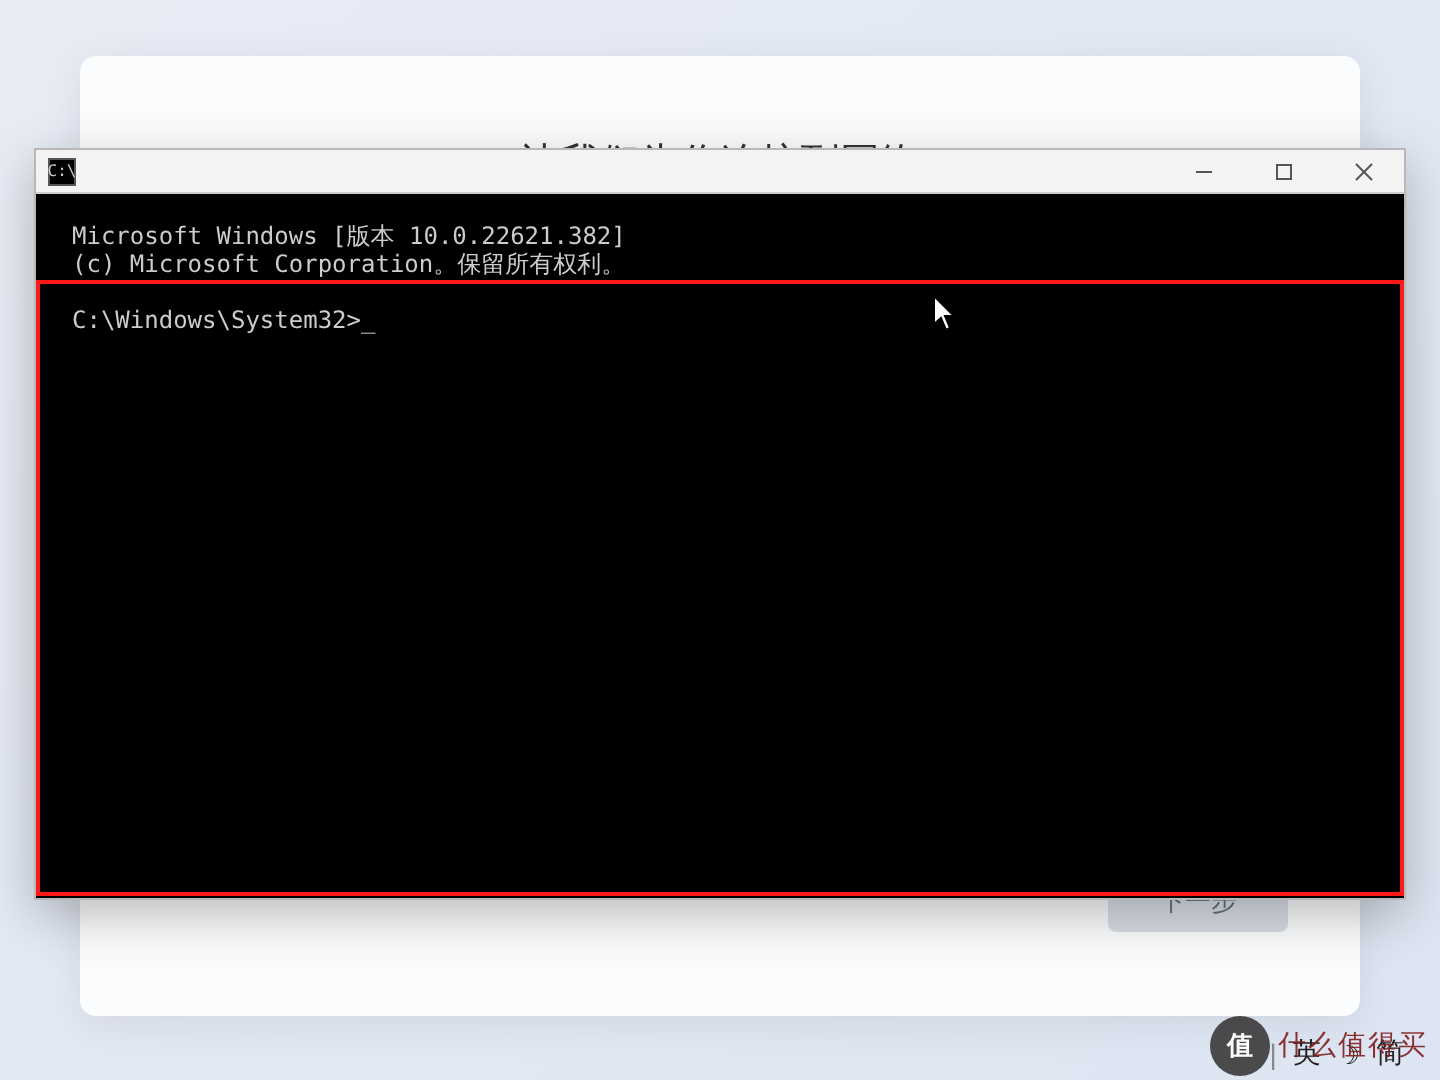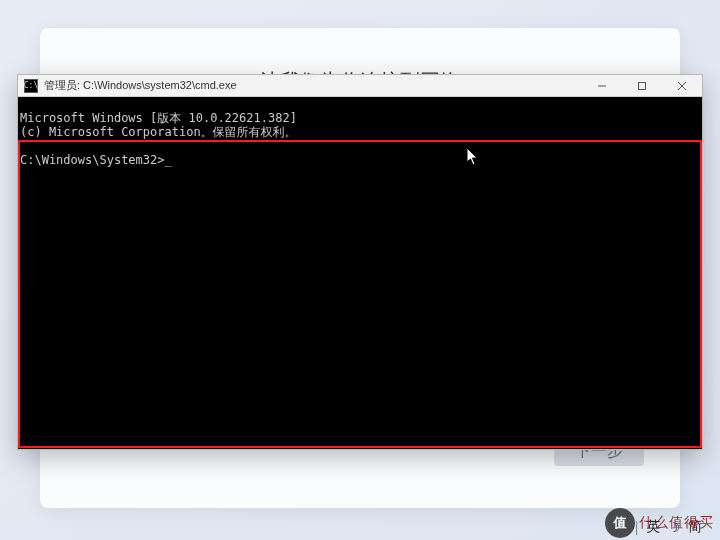--- a/index.html
+++ b/index.html
@@ -18,21 +18,21 @@
   }
   .oobe-title {
     position: absolute; top: 40px; left: 50%; transform: translateX(-50%);
     font-size: 20px; color: #333;
     white-space: nowrap;
   }
   .next-btn {
     position: absolute; right: 36px; bottom: 42px;
     width: 90px; height: 30px;
     background: #d9dee6; color: #6b7280;
-    font-size: 16px; border: none; border-radius: 4px;
+    font-size: 13px; border: none; border-radius: 4px;
     display: flex; align-items: center; justify-content: center;
     cursor: pointer;
   }
   .cmd-window {
     position: absolute; left: 17px; top: 74px;
     width: 686px; height: 376px;
     background: #fff;
     border: 1px solid #b8b8b8;
     box-shadow: 0 8px 24px rgba(0,0,0,0.25);
   }
@@ -54,21 +54,21 @@
     width: 40px; height: 22px;
     display: flex; align-items: center; justify-content: center;
     color: #555; font-size: 11px; cursor: pointer;
   }
   .win-btn svg { width: 10px; height: 10px; }
   .console {
     position: absolute; left: 0; top: 22px; right: 0; bottom: 0;
     background: #000; color: #ccc;
     font-family: "NSimSun","SimSun","Consolas",monospace;
     font-size: 12px; line-height: 14px;
-    padding: 0 2px;
+    padding: 0 18px;
     white-space: pre;
   }
   .console .prompt-line::after {
     content: "_"; color: #ccc;
     animation: blink 1s step-end infinite;
   }
   @keyframes blink { 50% { opacity: 0; } }
   .highlight-box {
     position: absolute;
     left: 18px; top: 140px;
@@ -109,21 +109,20 @@
 <div class="oobe-panel">
   <div class="oobe-title">让我们为你连接到网络</div>
   <button class="next-btn">
     <span>下一步</span>
   </button>
 </div>
 
 <div class="cmd-window">
   <div class="titlebar">
     <span class="sys-icon">C:\</span>
-    <span class="title-text">管理员: C:\Windows\system32\cmd.exe</span>
     <span class="spacer"></span>
     <div class="win-btn">
       <svg viewBox="0 0 10 10">
           <line x1="1" y1="5" x2="9" y2="5" stroke="currentColor" stroke-width="1"></line>
         </svg>
     </div>
     <div class="win-btn">
       <svg viewBox="0 0 10 10">
           <rect x="1.5" y="1.5" width="7" height="7" fill="none" stroke="currentColor" stroke-width="1"></rect>
         </svg>

